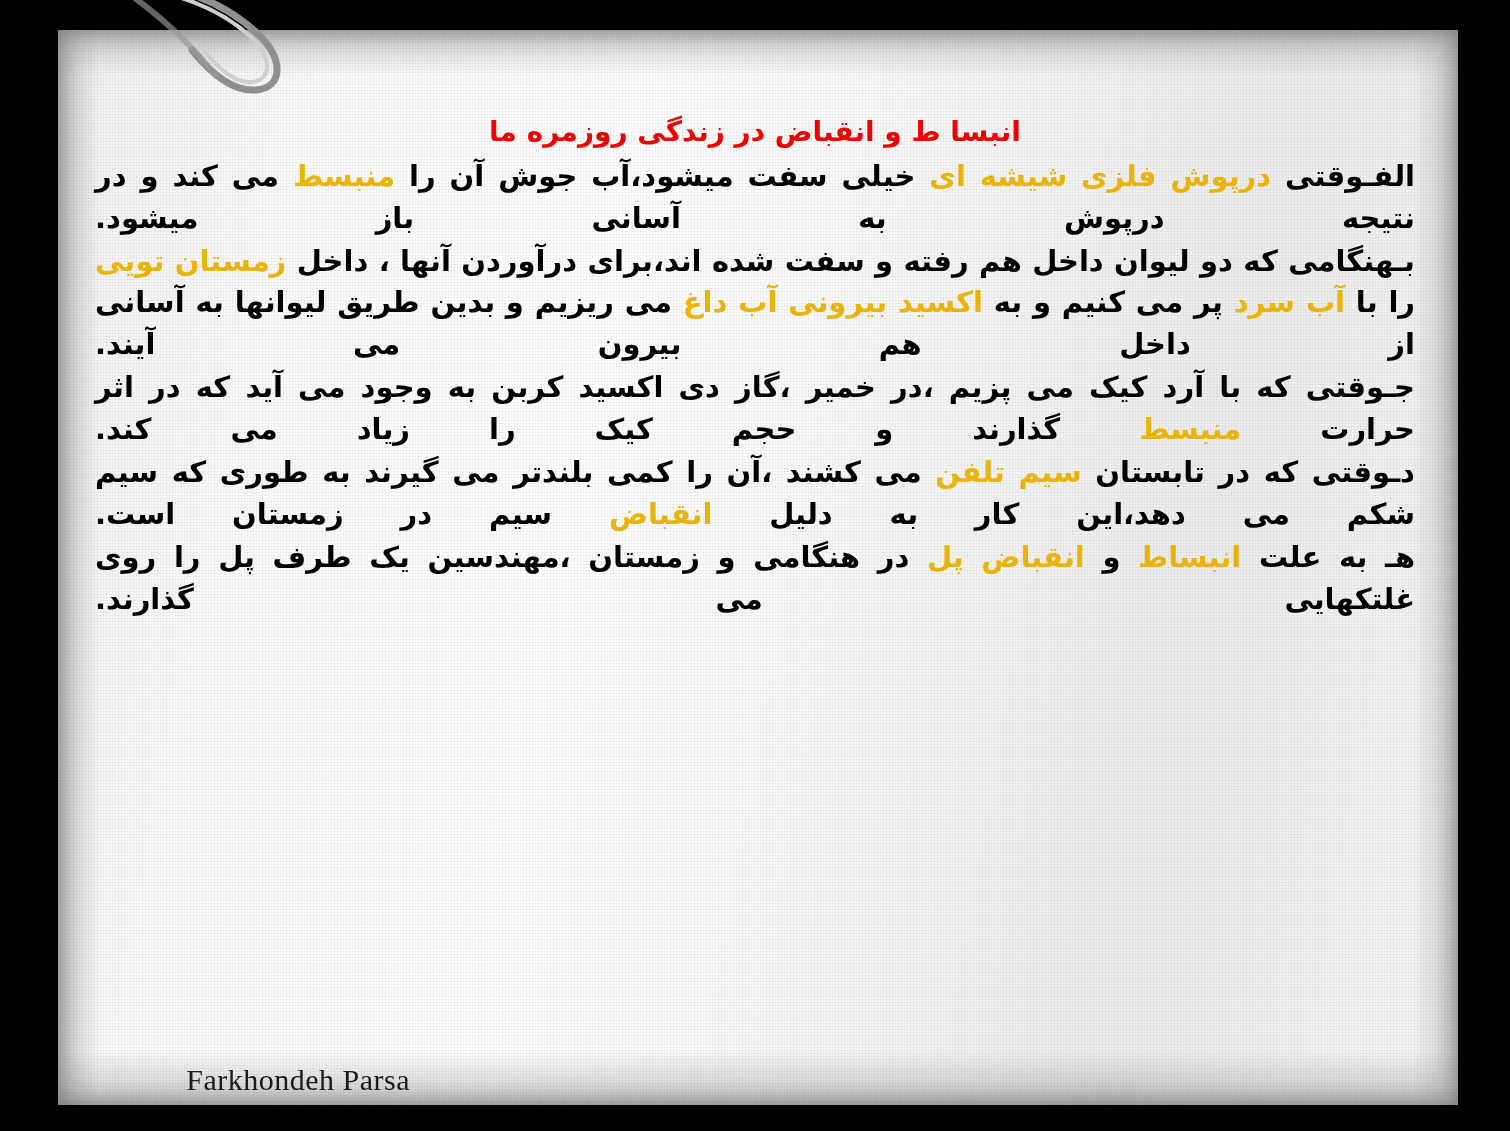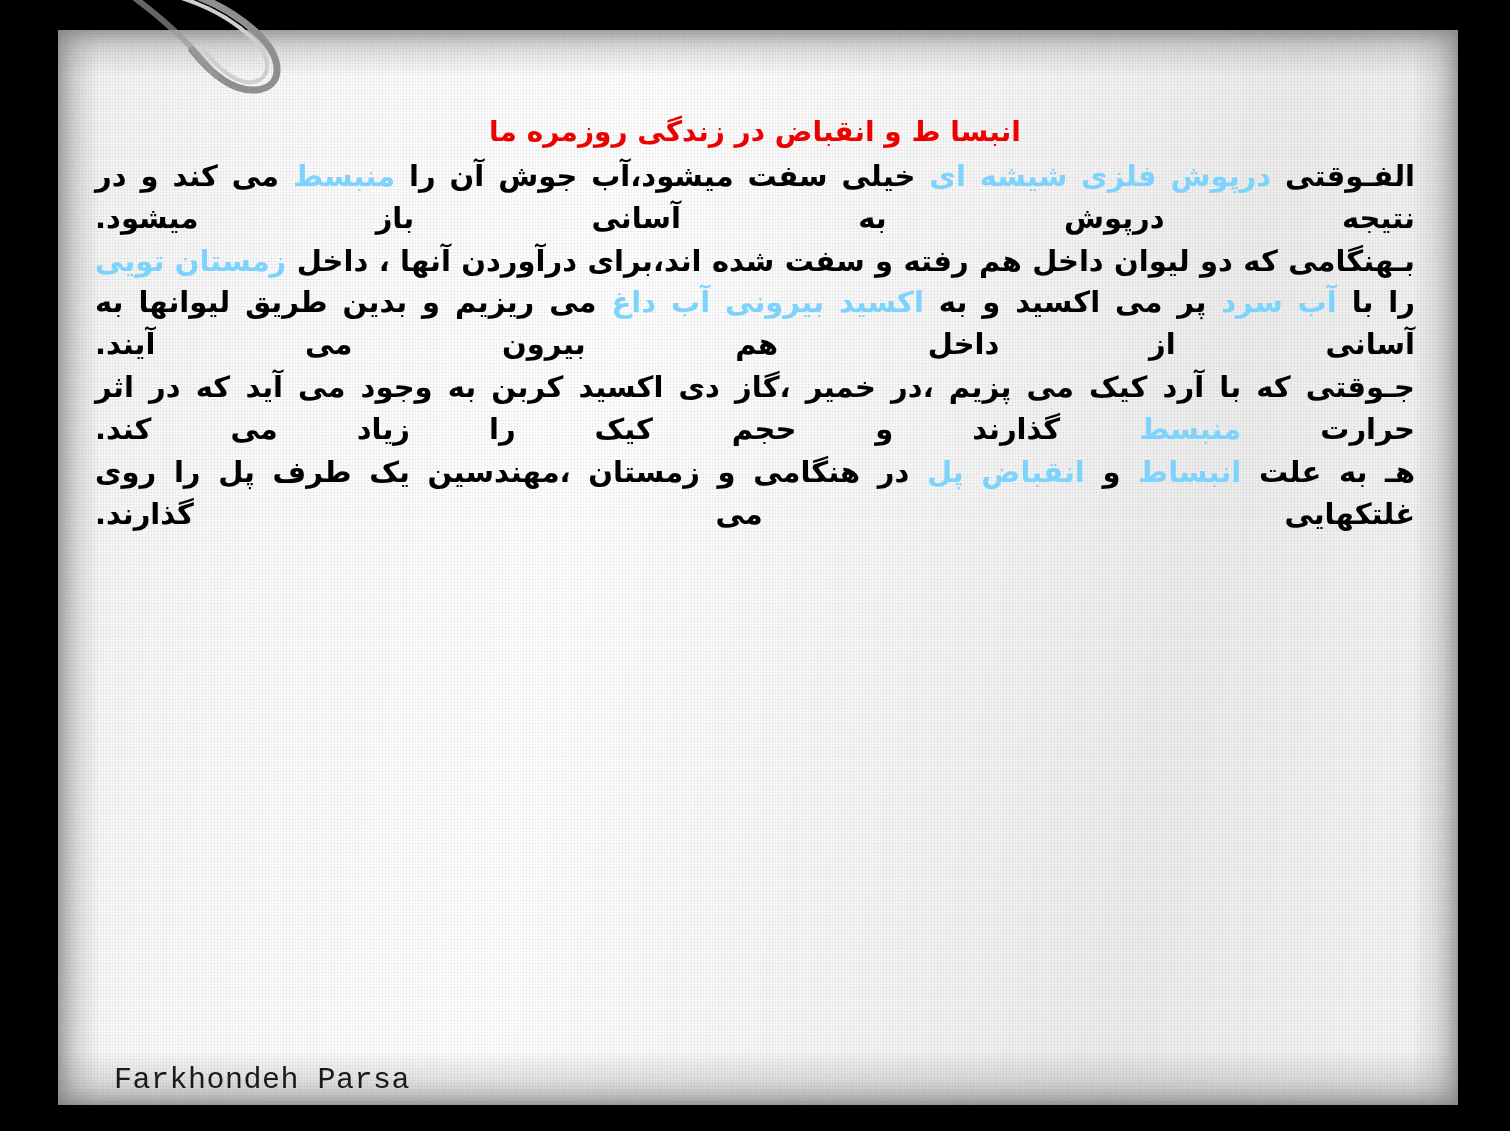--- a/index.html
+++ b/index.html
@@ -94,29 +94,29 @@
     color: #ec0000;
     font-size: 28px;
     margin-bottom: 4px;
     letter-spacing: 0px;
   }
   .para {
     margin: 0 0 2px 0;
     text-align: justify;
     text-align-last: justify;
   }
-  .red { color: #7dd3fc; }
+  .red { color: #eab308; }
 
   
   .signature {
     position: absolute;
     right: 1100px;
     bottom: 10px;
     color: #1a1a1a;
-    font-family: Liberation Mono, monospace;
+    font-family: Liberation Serif, serif;
     font-size: 30px;
     letter-spacing: 0.5px;
     direction: ltr;
     white-space: nowrap;
   }
 </style>
 </head>
 <body>
 
 <div class="slide">
@@ -131,20 +131,21 @@
       <path d="M20 0 C 60 -4, 118 10, 160 48 C 190 76, 186 104, 160 106 C 134 108, 112 86, 96 66" fill="none" stroke="#8f8f8f" stroke-width="7" stroke-linecap="round"></path>
       <path d="M30 6 C 66 4, 120 20, 156 54 C 178 76, 174 96, 156 98 C 138 100, 120 82, 106 64" fill="none" stroke="#cfcfcf" stroke-width="4" stroke-linecap="round"></path>
       <path d="M22 2 C 54 24, 92 56, 120 92" fill="none" stroke="#9a9a9a" stroke-width="6" stroke-linecap="round" opacity="0.65"></path>
     </svg>
   </div>
 
   <div class="content">
     <div class="title">انبسا ط و انقباض در زندگی  روزمره ما</div>
     <div id="paras">
         <div class="para"><span>الف</span><span>ـ</span><span>وقتی </span><span class="red">درپوش فلزی شیشه ای </span><span>خیلی سفت میشود،آب جوش آن را </span><span class="red">منبسط </span><span>می کند و در نتیجه درپوش به آسانی باز میشود.</span></div>
-        <div class="para"><span>ب</span><span>ـ</span><span>هنگامی که دو لیوان داخل هم رفته و سفت شده اند،برای درآوردن آنها ، داخل </span><span class="red">زمستان تویی </span><span>را با </span><span class="red">آب سرد </span><span>پر می اکسید و به </span><span class="red">اکسید بیرونی آب داغ </span><span>می ریزیم و بدین طریق لیوانها به آسانی از داخل هم بیرون می آیند.</span></div>
+        <div class="para"><span>ب</span><span>ـ</span><span>هنگامی که دو لیوان داخل هم رفته و سفت شده اند،برای درآوردن آنها ، داخل </span><span class="red">زمستان تویی </span><span>را با </span><span class="red">آب سرد </span><span>پر می کنیم و به </span><span class="red">اکسید بیرونی آب داغ </span><span>می ریزیم و بدین طریق لیوانها به آسانی از داخل هم بیرون می آیند.</span></div>
         <div class="para"><span>ج</span><span>ـ</span><span>وقتی که با آرد  کیک می پزیم ،در خمیر ،گاز دی اکسید کربن به وجود می آید که در اثر حرارت </span><span class="red">منبسط </span><span>گذارند و حجم کیک را زیاد می کند.</span></div>
+        <div class="para"><span>د</span><span>ـ</span><span>وقتی که در تابستان </span><span class="red">سیم تلفن </span><span>می کشند ،آن را کمی بلندتر می گیرند به طوری که سیم شکم می دهد،این کار به دلیل </span><span class="red">انقباض </span><span>سیم در زمستان است.</span></div>
         <div class="para"><span>ه</span><span>ـ </span><span>به علت </span><span class="red">انبساط </span><span>و </span><span class="red">انقباض  پل </span><span>در هنگامی و زمستان ،مهندسین یک طرف پل را روی غلتکهایی می گذارند.</span></div>
       </div>
   </div>
 
   <div class="signature">Farkhondeh Parsa</div>
 </div>
 
 </body></html>

